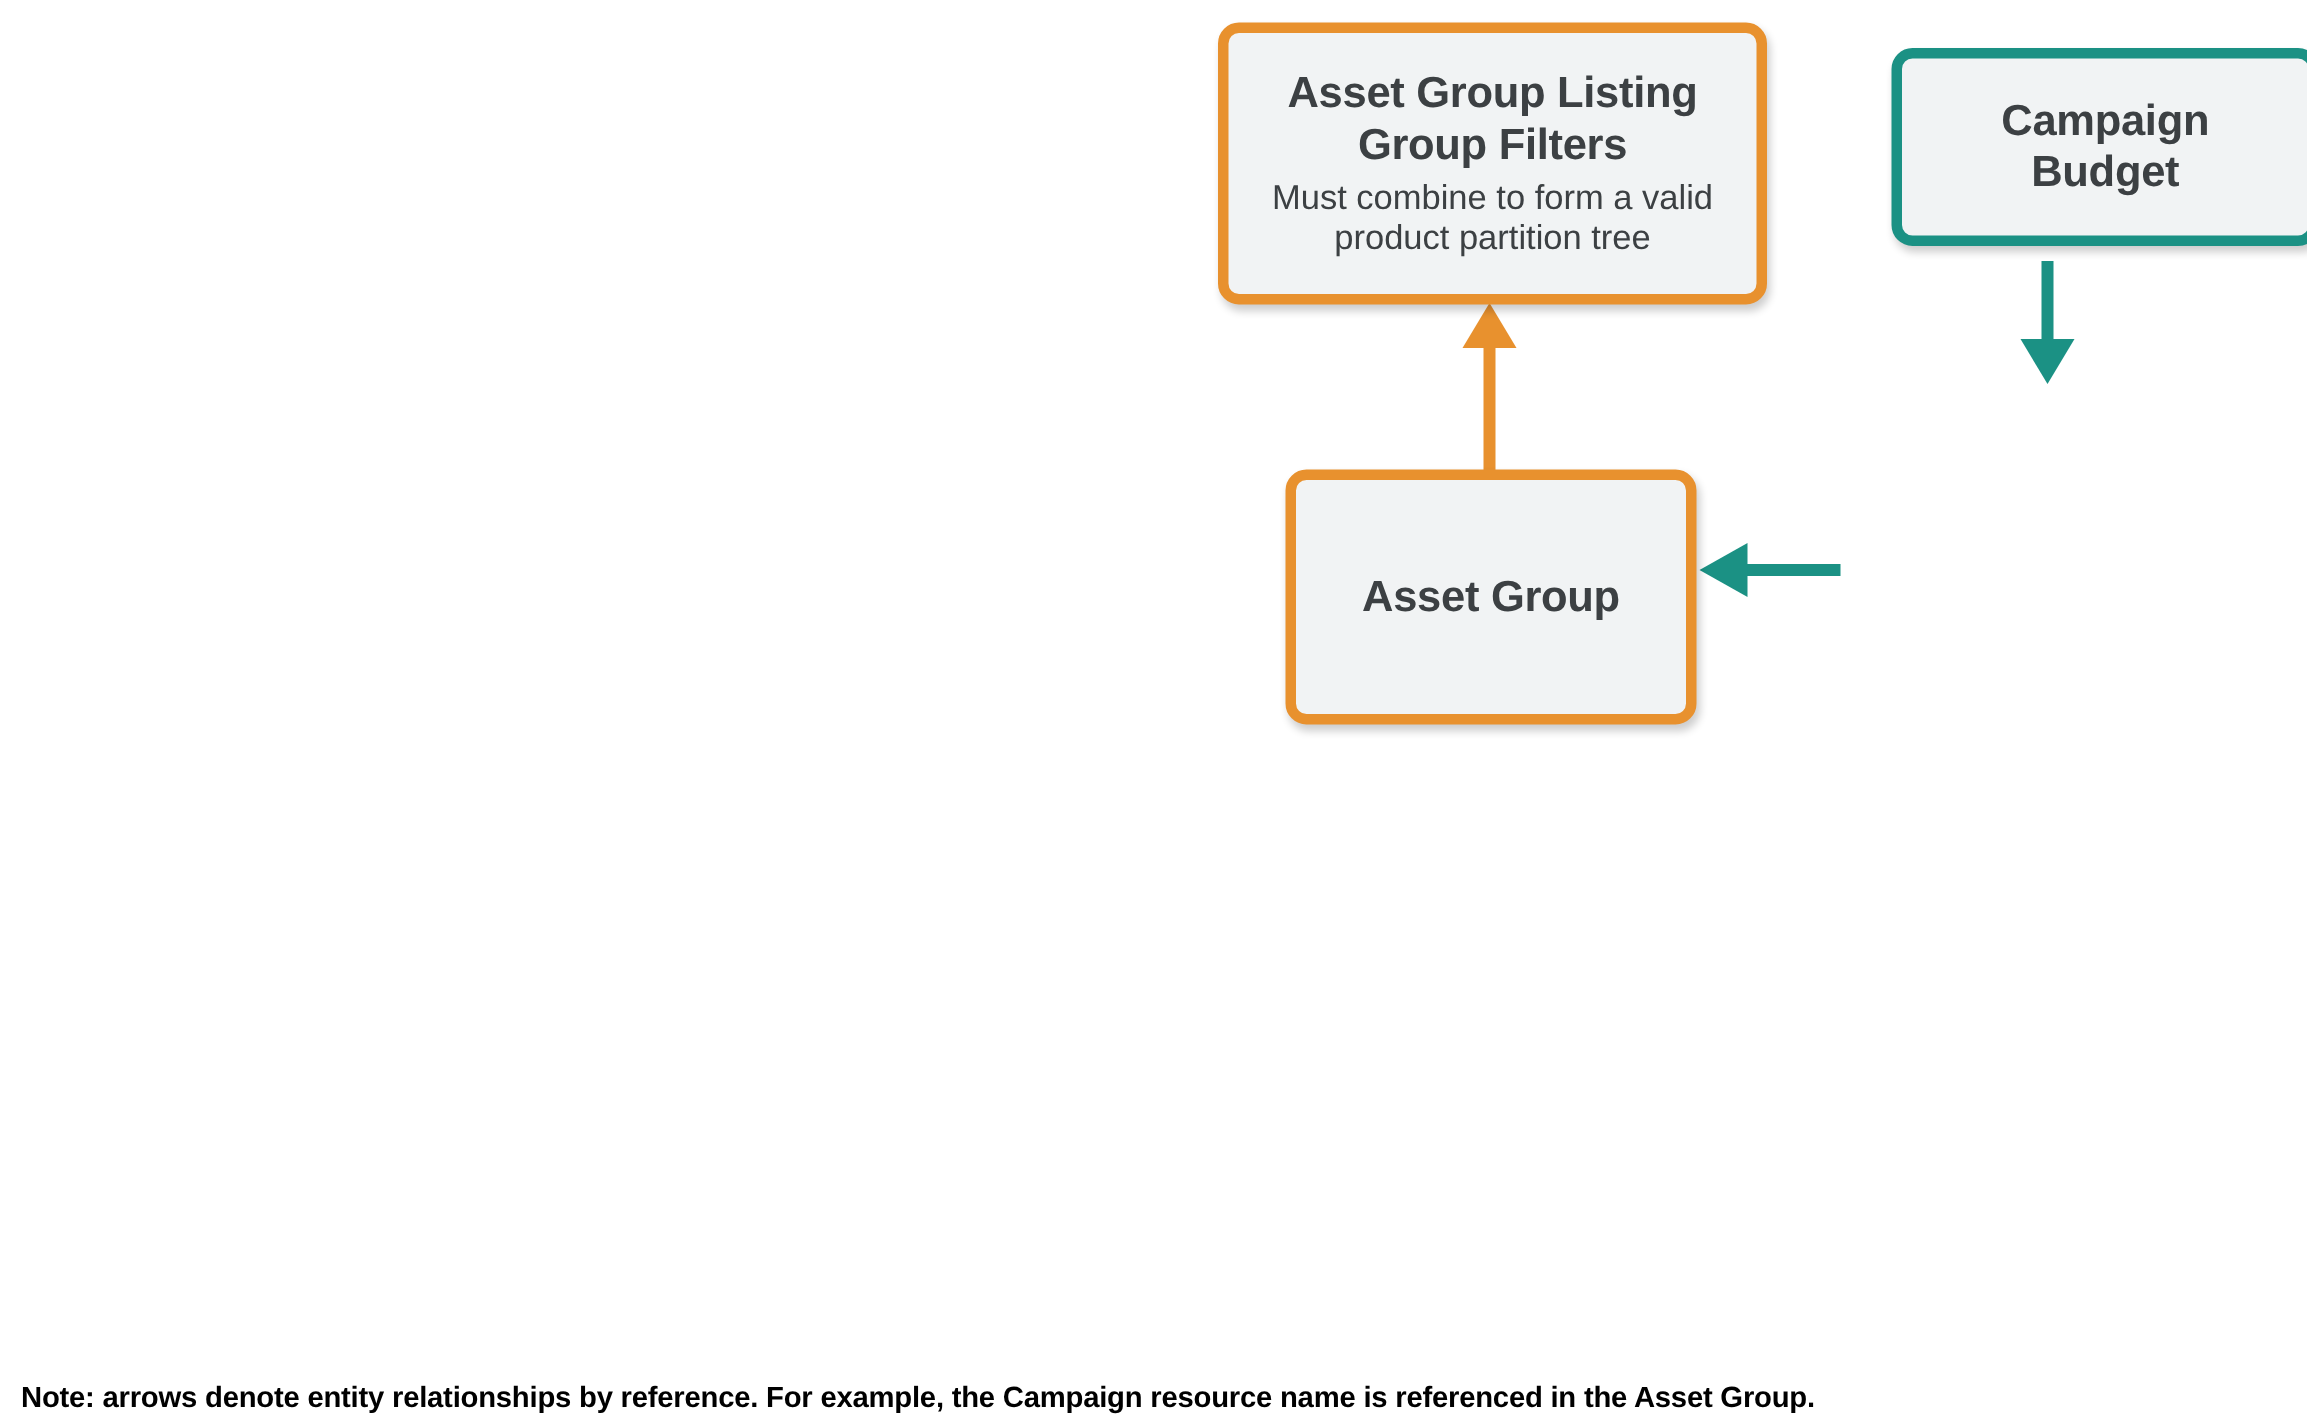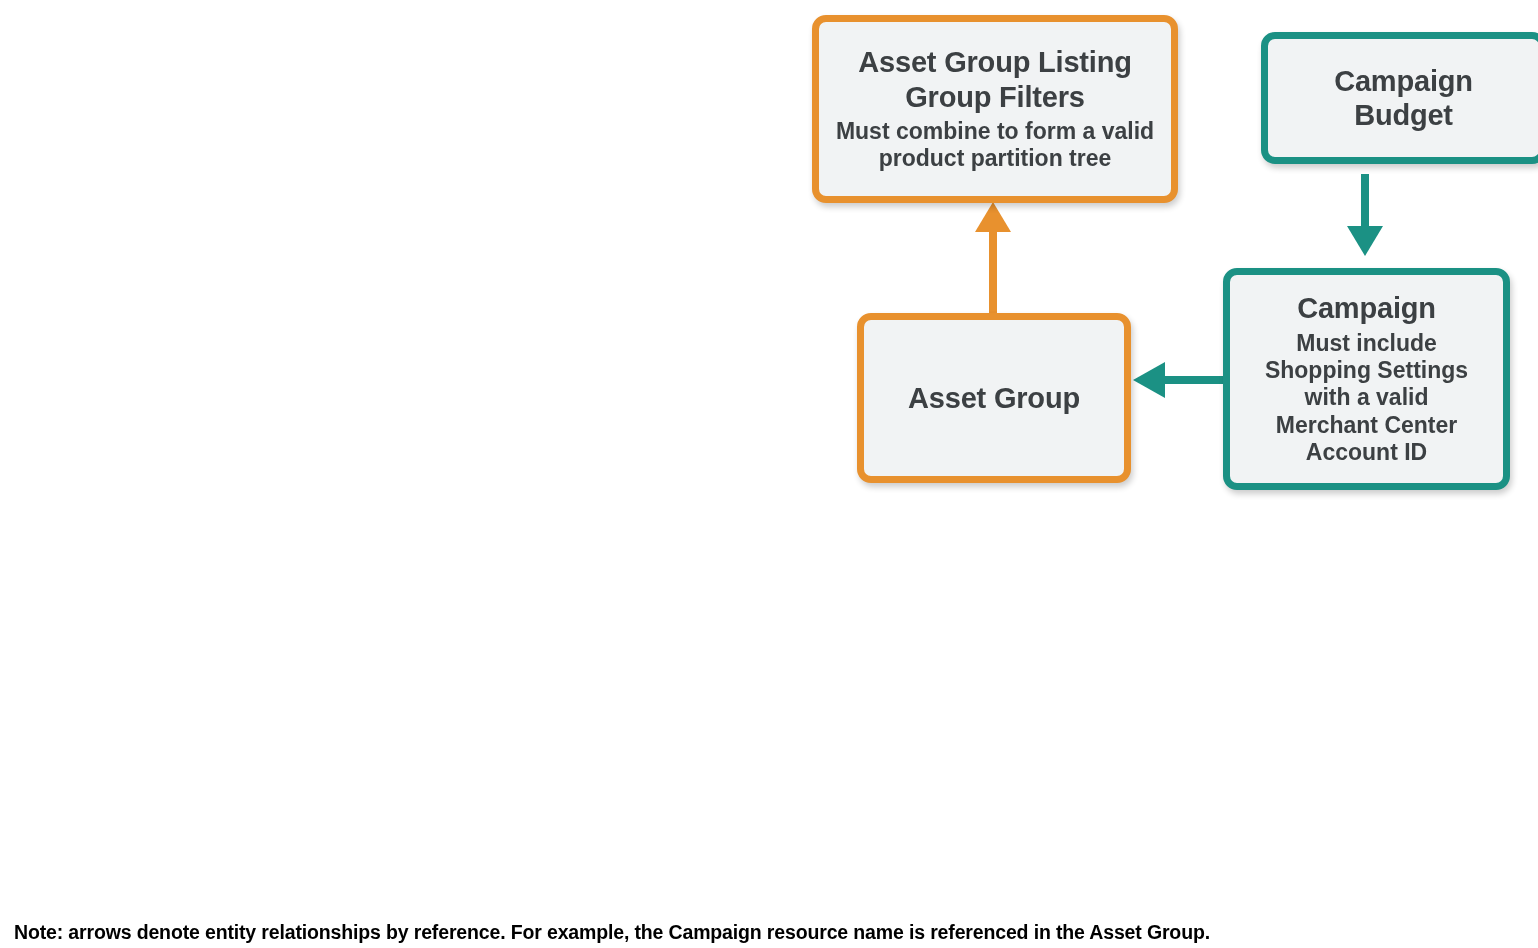--- a/index.html
+++ b/index.html
@@ -38,21 +38,21 @@
     font-size: 29px;
     line-height: 1.18;
     color: #3c4043;
     letter-spacing: -0.2px;
   }
   .node-sub {
     font-size: 23px;
     line-height: 1.19;
     color: #3c4043;
     margin-top: 4px;
-    font-weight: bold;
+    font-weight: normal;
   }
   .node-orange { border-color: #e8912e; }
   .node-teal   { border-color: #1b9184; }
 
   
   .edge-line {
     position: absolute;
   }
   .edge-line.vertical  { width: 8px; }
   .edge-line.horizontal { height: 8px; }
@@ -103,20 +103,16 @@
   </div>
 
   <div class="node node-teal" style="left:1223px; top:32px; width:285px; height:132px;margin-left:38px;">
     <div class="node-title" style="max-width:190px;">Campaign Budget</div>
   </div>
 
   <div class="node node-orange" style="left:857px; top:313px; width:274px; height:170px;">
     <div class="node-title">Asset Group</div>
   </div>
 
-  <div class="node node-teal" style="left:1223px; top:268px; width:287px; height:222px;">
-    <div class="node-title">Campaign</div>
-    <div class="node-sub" style="max-width:232px;">Must include Shopping Settings with a valid Merchant Center Account ID</div>
-  </div>
 
   <div class="footnote" style="left:14px; top:921px;text-align:right;">Note: arrows denote entity relationships by reference. For example, the Campaign resource name is referenced in the Asset Group.</div>
 
 </div>
 
 </body></html>

